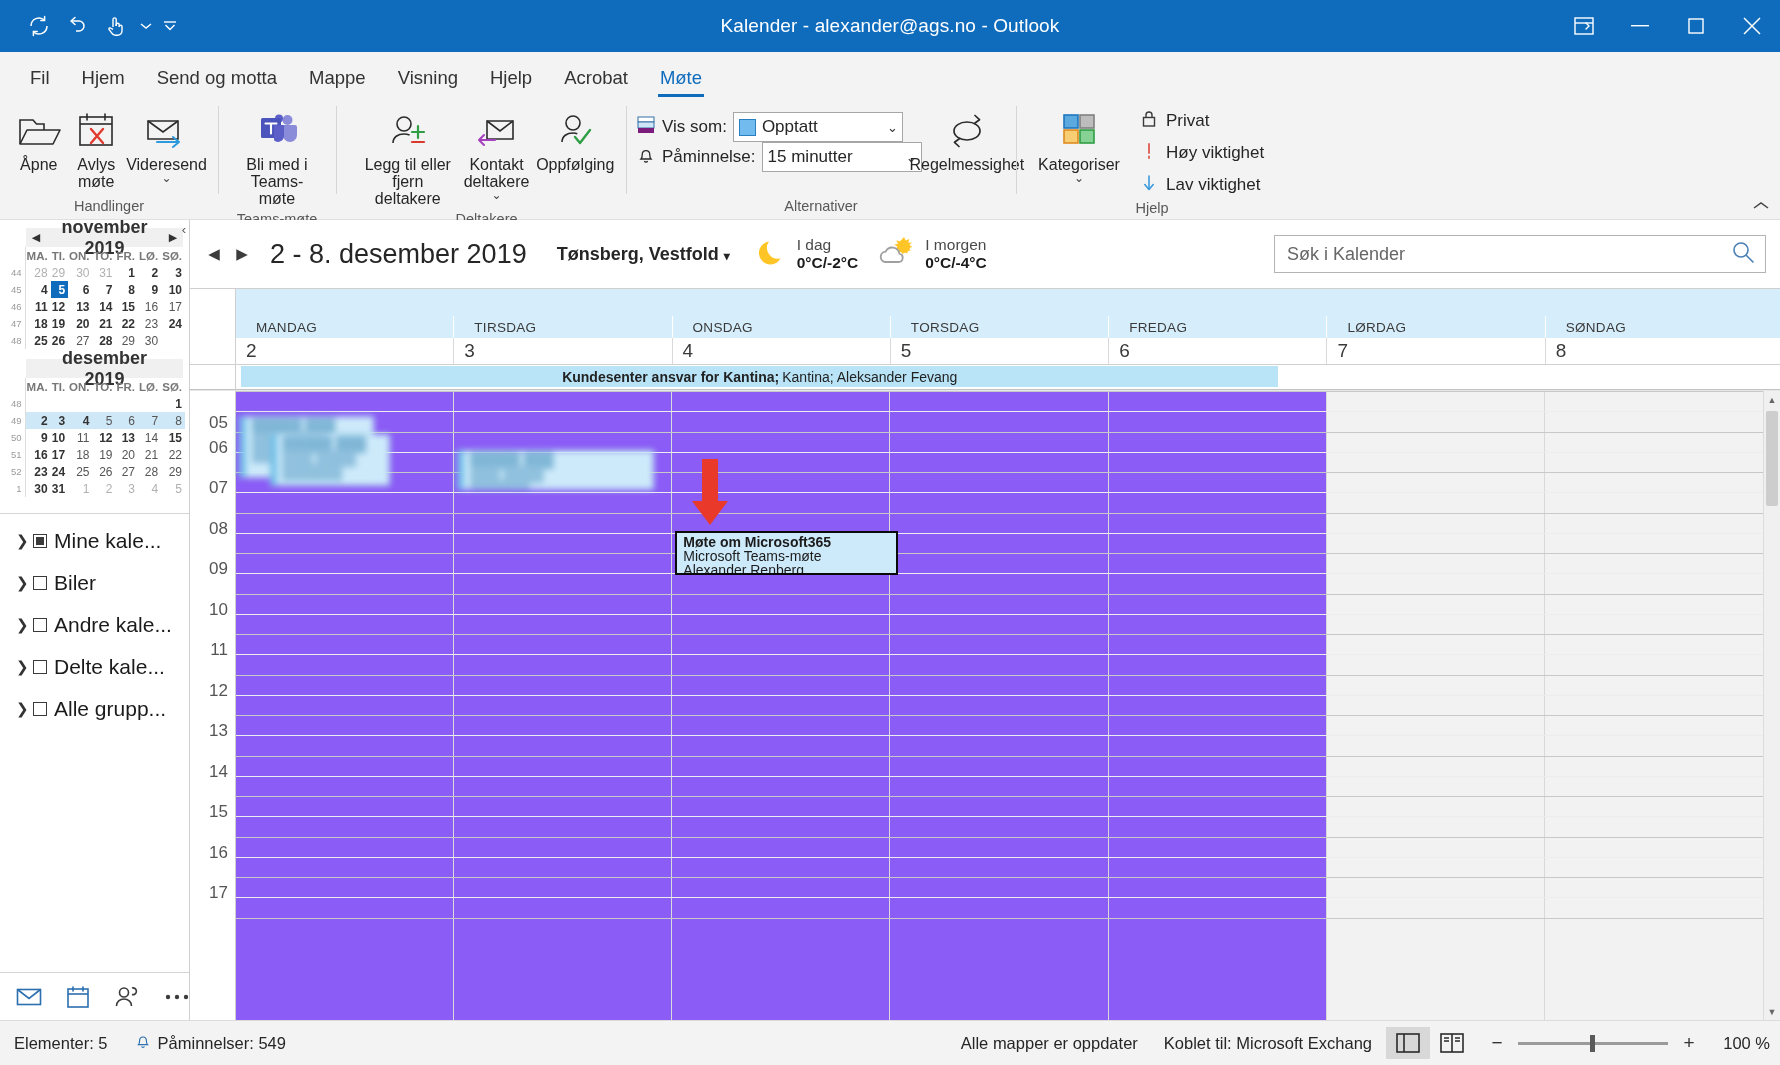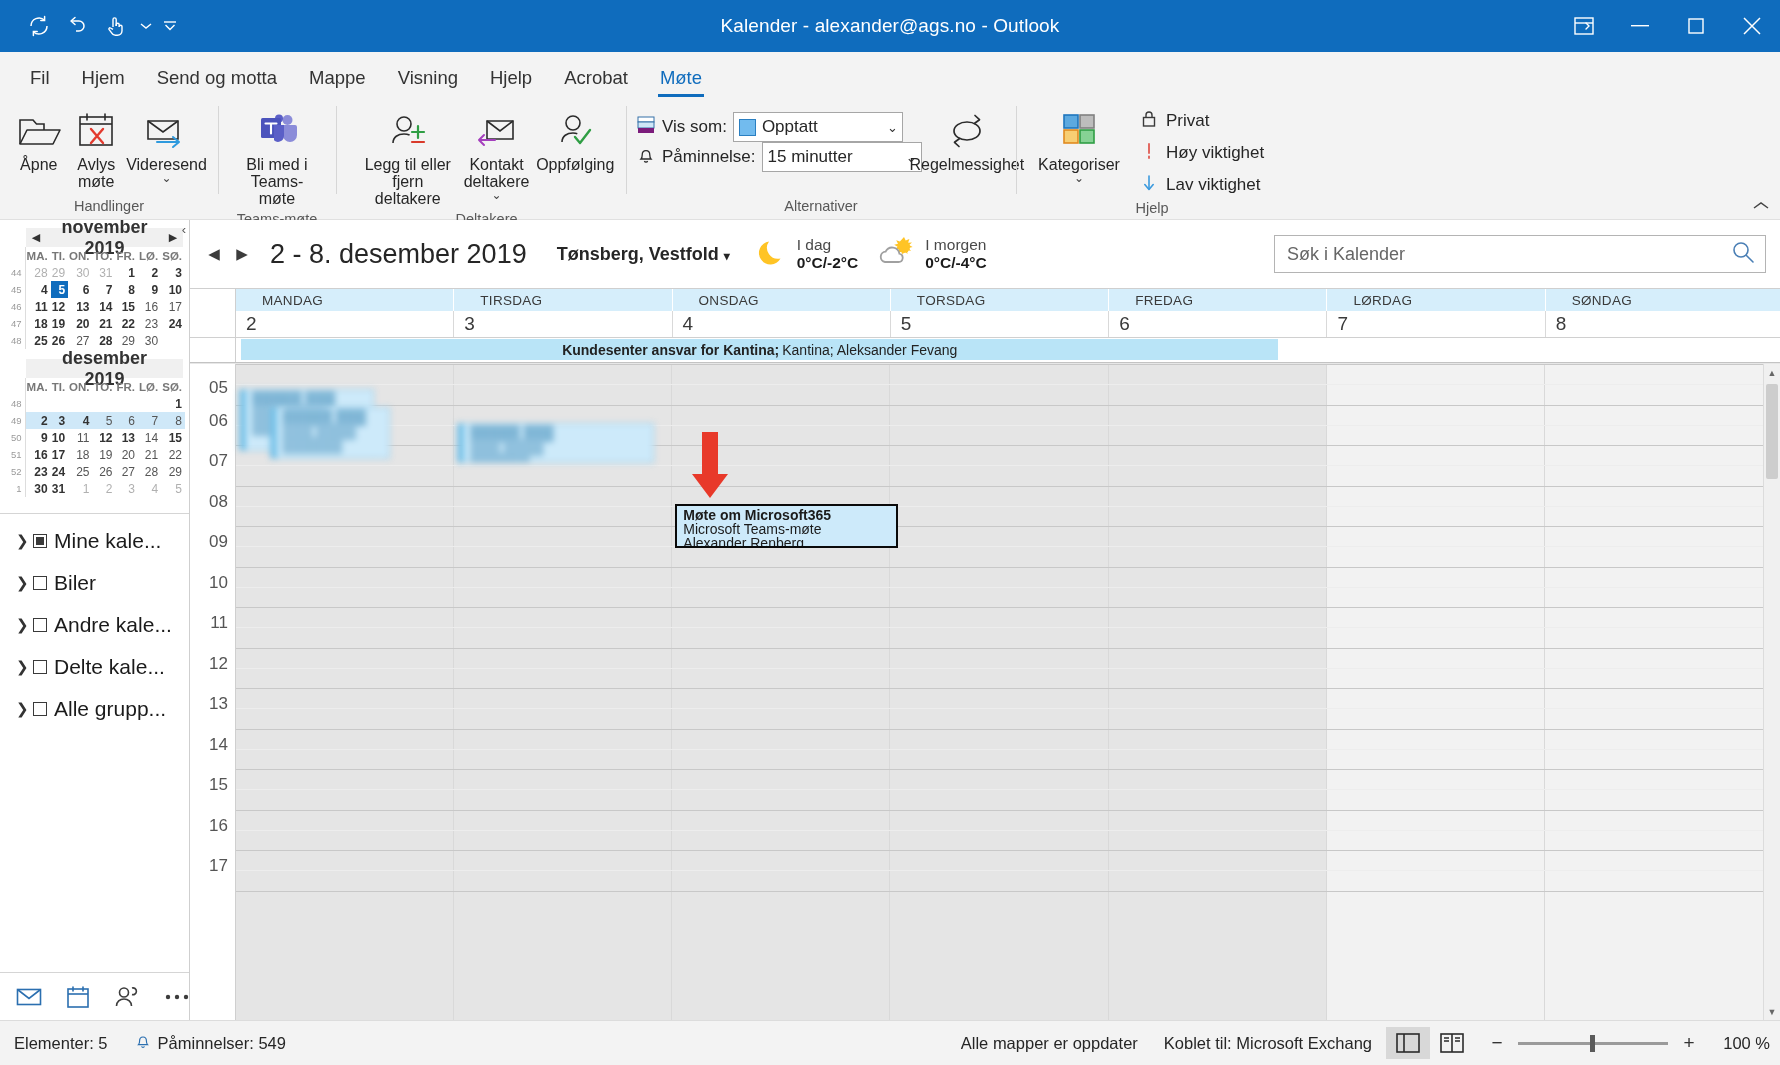--- a/index.html
+++ b/index.html
@@ -145,40 +145,40 @@
   .searchbox{
     margin-left:auto; margin-right:8px; width:492px; height:38px; border:1px solid #b4b4b4;
     display:flex; align-items:center; padding:0 10px 0 12px; background:#fff;
   }
   .searchbox .ph{ flex:1; font-size:18px; color:#666; }
 
   
   .daygrid-head{ display:flex; border-top:1px solid #cfcfcf;}
   .timegutter{ width:46px; flex:none; border-right:1px solid #cfcfcf; background:#fff;}
   .dayhead-cols{ flex:1; display:flex; background:#d6eefb;}
-  .dayhead{ flex:1; border-right:1px solid #ffffff; padding:4px 0 3px 26px; }
+  .dayhead{ flex:1; border-right:1px solid #ffffff; padding:4px 0 3px 20px;margin-top:27px; }
   .dayhead .dn{ font-size:13.5px; color:#3a3a3a; letter-spacing:.3px;}
   .daynum-row{ display:flex; background:#fff; border-bottom:1px solid #d0d0d0;}
   .daynum{ flex:1; border-right:1px solid #d9d9d9; padding:2px 0 2px 10px; font-size:19px; color:#3a3a3a;}
 
   .allday{ display:flex; min-height:24px; border-bottom:1px solid #c3c3c3; position:relative;}
   .allday-cols{ flex:1; position:relative; height:24px;}
   .allday-ev{
     position:absolute; top:1px; height:21px; background:#b9e4f7; border:none;
     display:flex; align-items:center; justify-content:center; font-size:14px; cursor:pointer;
     white-space:nowrap; overflow:hidden; color:#222;
   }
   .allday-ev b{ font-weight:bold; }
   .allday-ev .sub{ font-weight:normal; margin-left:3px;}
 
   
   .timegrid-wrap{ flex:1; display:flex; overflow:hidden; position:relative; border-top:1px solid #e7e7e7;}
   .timecol{ width:46px; flex:none; border-right:1px solid #cfcfcf; background:#fff; position:relative;}
   .hourlabel{ position:absolute; right:7px; font-size:17px; color:#555;}
-  .gridcols{ flex:1; position:relative; background:#e5e5e5;}
+  .gridcols{ flex:1; position:relative; background:#8b5cf6;}
   .gcol{ position:absolute; top:0; bottom:0; border-right:1px solid #d9d9d9;}
   .hourline{ position:absolute; left:0; right:0; height:1px; background:#c8c8c8;}
   .halfline{ position:absolute; left:0; right:0; height:1px; background:#ededed;}
 
   .appt{
     position:absolute; background:#cdeafa; border:1px solid #8fc6e4; cursor:pointer; overflow:hidden;
     padding:2px 4px; font-size:13px; color:#1b1b1b; line-height:14px;
   }
   .appt.blur{ filter:blur(3.2px); }
   .appt.selected{ border:2px solid #0a0a0a; background:#cdeafa;}
@@ -804,21 +804,21 @@
         <div class="allday-ev" style="left:0.35%; width:67.9%;">
           <b>Kundesenter ansvar for Kantina;</b>
             <span class="sub">Kantina; Aleksander Fevang</span>
         </div>
       </div>
       <div style="width:17px;background:#fff;"></div>
     </div>
 
     <div class="timegrid-wrap">
       <div class="timecol" id="timecol">
-          <div class="hourlabel" style="top: 14px;">05</div>
+          <div class="hourlabel" style="top: 22px;">05</div>
           <div class="hourlabel" style="top: 46.5px;">06</div>
           <div class="hourlabel" style="top: 87px;">07</div>
           <div class="hourlabel" style="top: 127.5px;">08</div>
           <div class="hourlabel" style="top: 168px;">09</div>
           <div class="hourlabel" style="top: 208.5px;">10</div>
           <div class="hourlabel" style="top: 249px;">11</div>
           <div class="hourlabel" style="top: 289.5px;">12</div>
           <div class="hourlabel" style="top: 330px;">13</div>
           <div class="hourlabel" style="top: 370.5px;">14</div>
           <div class="hourlabel" style="top: 411px;">15</div>

